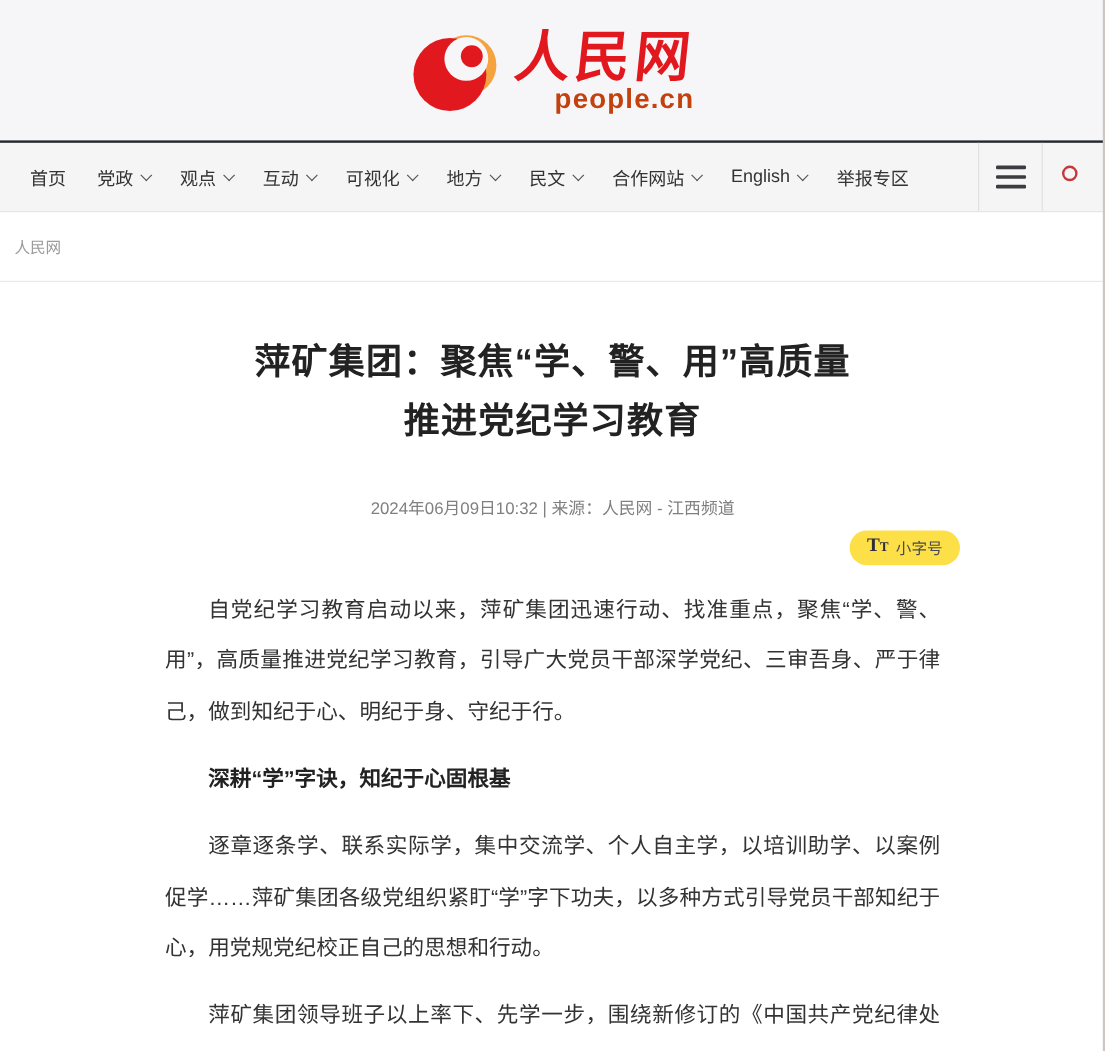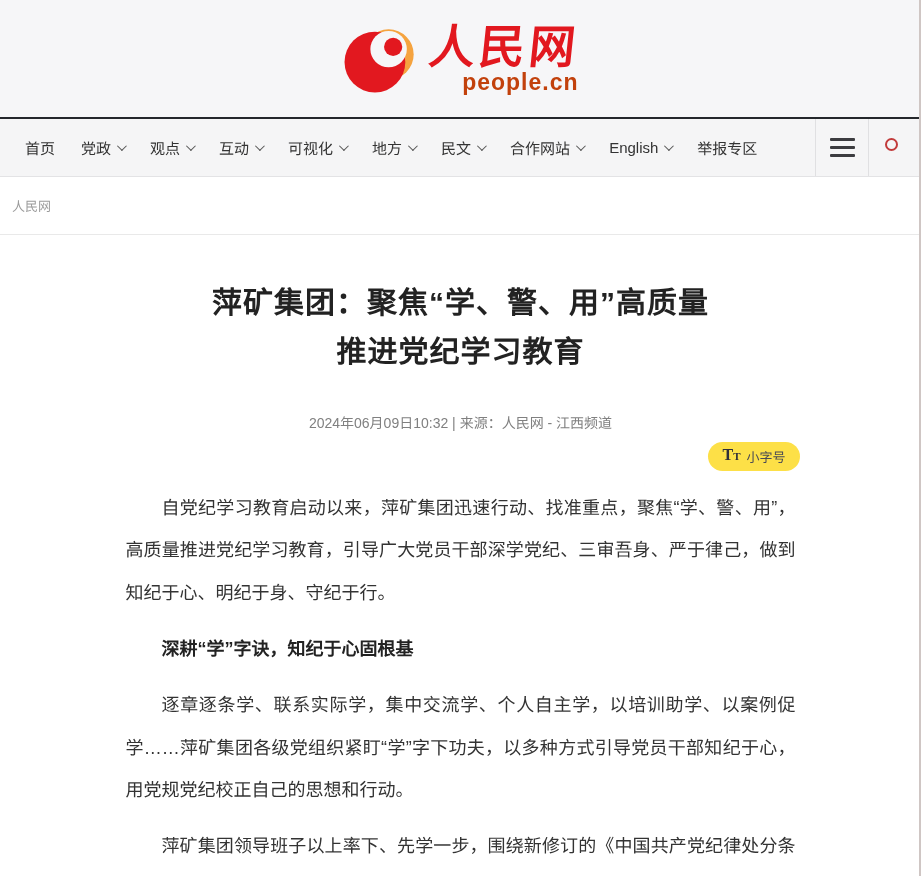--- a/index.html
+++ b/index.html
@@ -142,21 +142,21 @@
   .font-pill .t-small { font-size: 11px; }
   .font-pill .pill-label { font-size: 13px; }
 
   .article-body { margin-top: 16px; }
   .article-body p, .article-body h2 {
     font-size: 18px;
     color: #333;
     line-height: 2.35;
     text-indent: 2em;
     text-align: justify;
-    margin: 14px 4px;
+    margin: 14px 16px;
     font-weight: normal;
   }
   .article-body h2 { font-weight: bold; color: #222; }
 </style>
 </head>
 <body>
 
 <header class="site-header">
   <div class="logo">
     <svg class="logo-icon" viewBox="0 0 100 100" aria-hidden="true">

